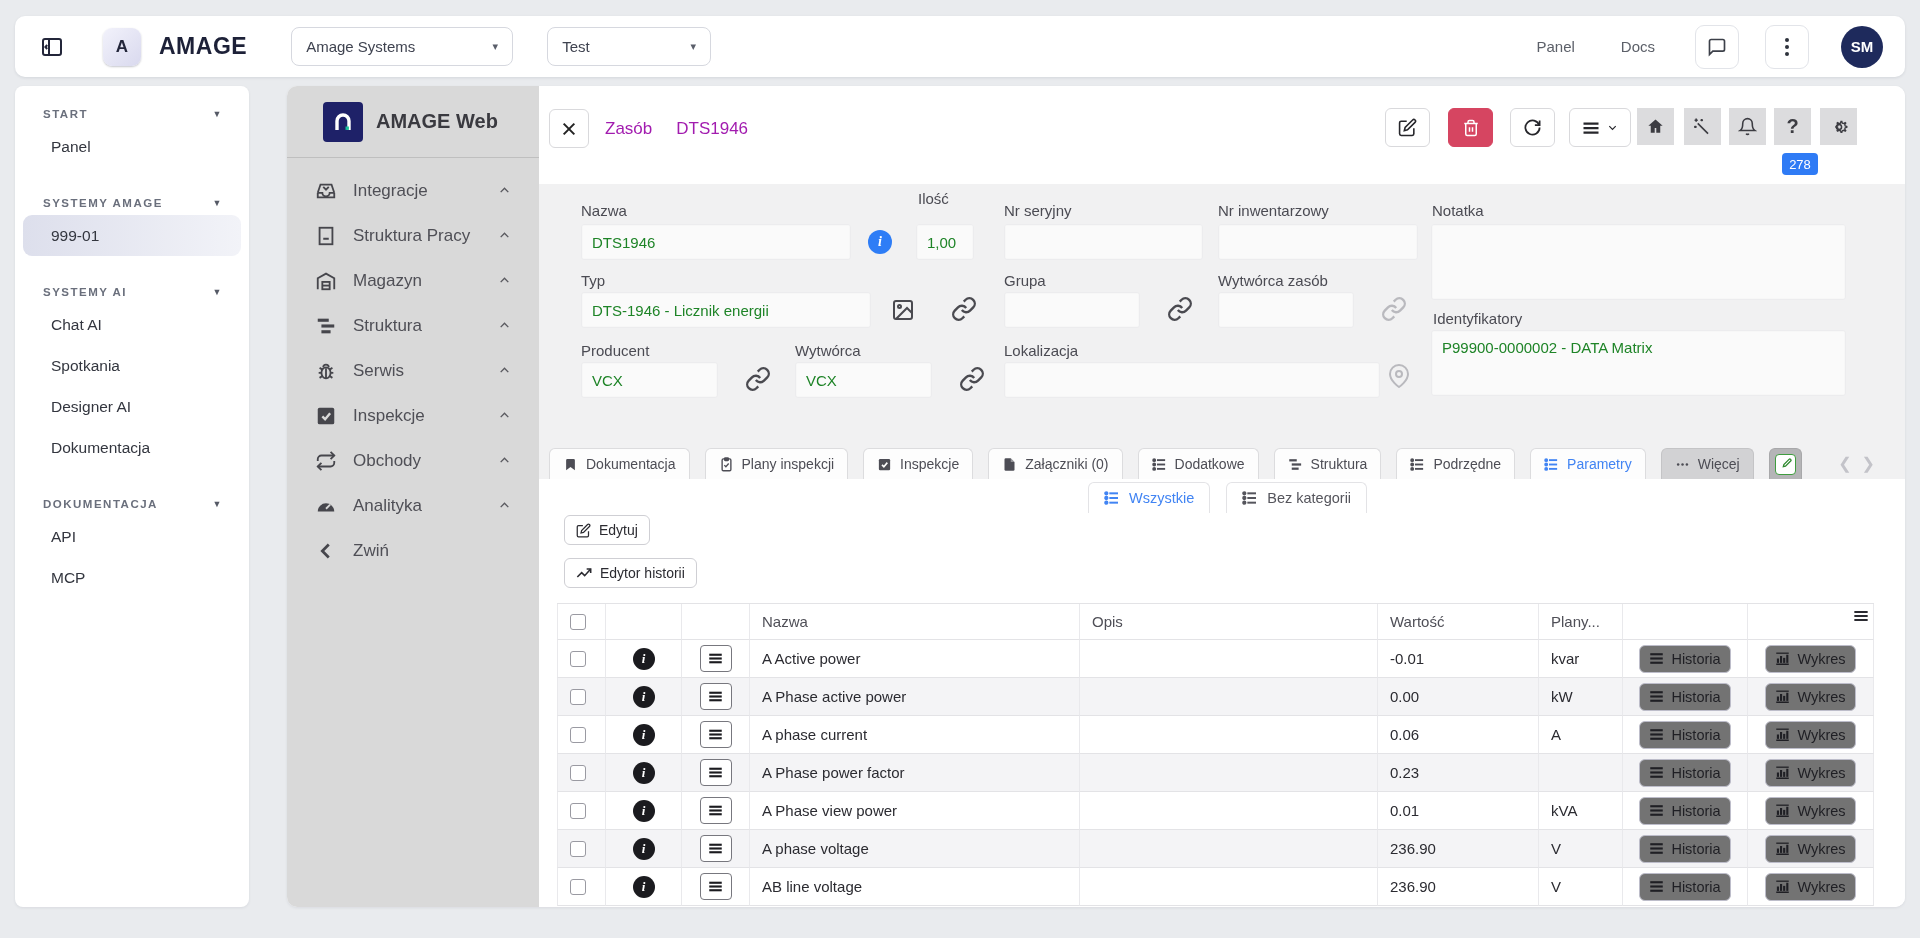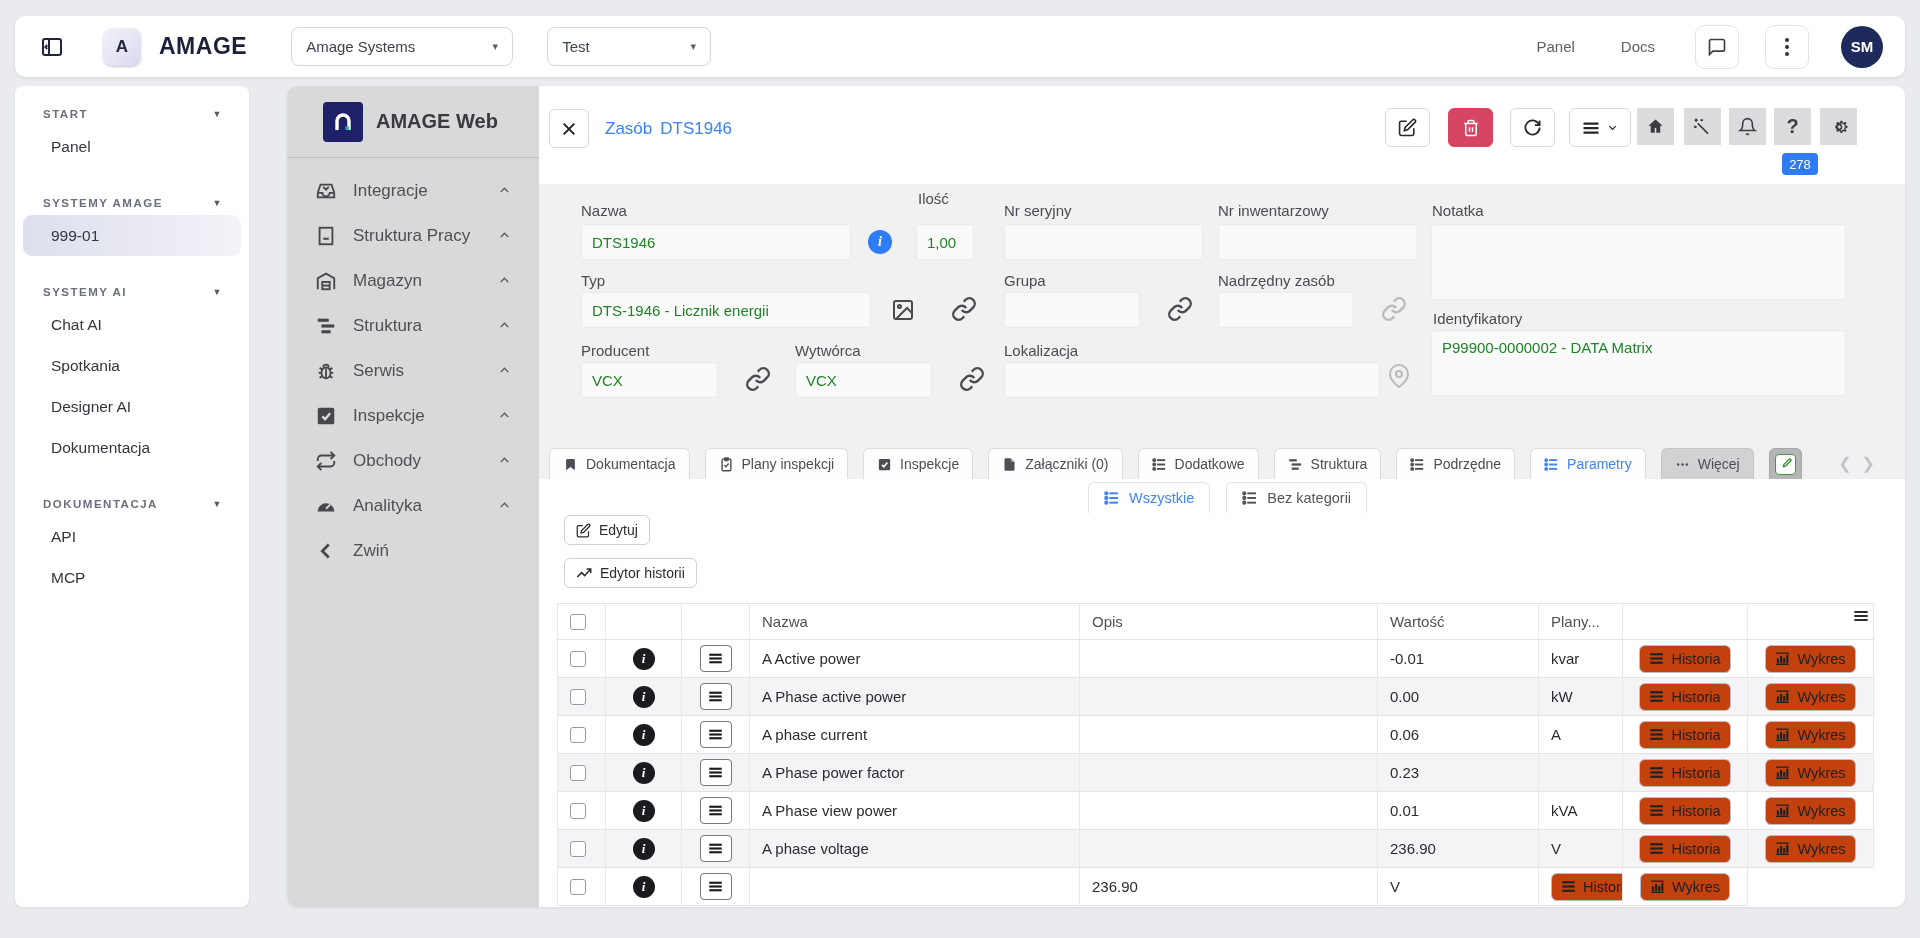--- a/index.html
+++ b/index.html
@@ -99,21 +99,21 @@
   .app-item .ai-caret { color:#5a5a60; }
 
   
   .content { position:absolute; left:252px; top:0; width:1366px; height:100%; background:#fff; }
 
   .close-btn {
     position:absolute; left:10px; top:23px; width:40px; height:39px;
     background:#fff; border:1px solid #d9d9dc; border-radius:6px;
     display:flex; align-items:center; justify-content:center; color:#222; cursor:pointer;
   }
-  .page-title { position:absolute; left:66px; top:33px; font-size:17px; color:#3b82f6; display:flex; gap:8px; }
+  .page-title { position:absolute; left:66px; top:33px; font-size:17px; color:#a21caf; display:flex; gap:24px; }
   .page-title .pt-id { }
 
   .hbtn {
     position:absolute; top:22px; height:39px; background:#fff;
     border:1px solid #d9d9dc; border-radius:6px; display:flex; align-items:center; justify-content:center;
     color:#26262b; cursor:pointer;
   }
   .hbtn.edit { left:846px; width:45px; }
   .hbtn.del  { left:909px; width:45px; background:#d64561; border-color:#d64561; color:#fff; }
   .hbtn.refresh { left:971px; width:45px; }
@@ -206,21 +206,21 @@
     width:22px; height:22px; border-radius:50%; background:#1b1b1f; color:#fff;
     display:flex; align-items:center; justify-content:center; font-size:13px; font-weight:bold; font-style:italic;
     font-family:"Liberation Serif", serif; cursor:pointer; margin:0 auto;
   }
   .infodot::after{content:"i";}
   .rowmenu {
     width:32px; height:27px; background:#fff; border:1.5px solid #77777e; border-radius:4px;
     display:flex; align-items:center; justify-content:center; cursor:pointer; margin:0 auto; color:#1b1b1f;
   }
   .pill {
-    height:28px; background:#c2410c; border:1px solid #bdbdca; border-radius:6px;
+    height:28px; background:#737373; border:1px solid #bdbdca; border-radius:6px;
     display:flex; align-items:center; gap:7px; padding:0 9px; font-size:14.5px; color:#1f1f24;
     cursor:pointer; margin:0 auto; font-family:"Liberation Sans", sans-serif;
   }
   .cfg-ic { position:absolute; right:4px; top:5px; color:#2b2b31; cursor:pointer; }
 </style>
 </head>
 <body>
 
 <div class="topbar">
   <span class="tb-toggle">
@@ -565,21 +565,21 @@
           </svg>
         </span>
       <span class="flabel" style="left:465px; top:88px;">Grupa</span>
       <div class="fbox" style="left:465px; top:108px; width:136px;"></div>
       <span class="icbit" style="left:628px; top:112px;">
           <svg width="26" height="26" viewBox="0 0 24 24" fill="none" stroke="currentColor" stroke-width="2.2">
             <path d="M10 13a5 5 0 0 0 7.54.54l3-3a5 5 0 0 0-7.07-7.07l-1.72 1.71"></path>
             <path d="M14 11a5 5 0 0 0-7.54-.54l-3 3a5 5 0 0 0 7.07 7.07l1.71-1.71"></path>
           </svg>
         </span>
-      <span class="flabel" style="left:679px; top:88px;">Nadrzędny zasób</span>
+      <span class="flabel" style="left:679px; top:88px;">Wytwórca zasób</span>
       <div class="fbox" style="left:679px; top:108px; width:136px;"></div>
       <span class="icbit light" style="left:842px; top:112px;">
           <svg width="26" height="26" viewBox="0 0 24 24" fill="none" stroke="currentColor" stroke-width="2.2">
             <path d="M10 13a5 5 0 0 0 7.54.54l3-3a5 5 0 0 0-7.07-7.07l-1.72 1.71"></path>
             <path d="M14 11a5 5 0 0 0-7.54-.54l-3 3a5 5 0 0 0 7.07 7.07l1.71-1.71"></path>
           </svg>
         </span>
       <span class="flabel" style="left:894px; top:126px;">Identyfikatory</span>
       <div class="fbox area" style="left:892px; top:146px; width:415px; height:66px;">P99900-0000002 - DATA Matrix</div>
 
@@ -1064,20 +1064,21 @@
           </div>
         <div class="td">
             <span class="rowmenu">
               <svg width="15" height="13" viewBox="0 0 24 20" stroke="currentColor" stroke-width="3.4">
                 <line x1="2" y1="4" x2="22" y2="4"></line>
                 <line x1="2" y1="10" x2="22" y2="10"></line>
                 <line x1="2" y1="16" x2="22" y2="16"></line>
               </svg>
             </span>
           </div>
+        <div class="td">AB line voltage</div>
         <div class="td"></div>
         <div class="td">236.90</div>
         <div class="td">V</div>
         <div class="td">
             <span class="pill">
               <svg width="15" height="15" viewBox="0 0 24 24" fill="currentColor">
                 <rect x="2" y="3.5" width="20" height="3.4"></rect>
                 <rect x="2" y="10.3" width="20" height="3.4"></rect>
                 <rect x="2" y="17.1" width="20" height="3.4"></rect>
               </svg>

